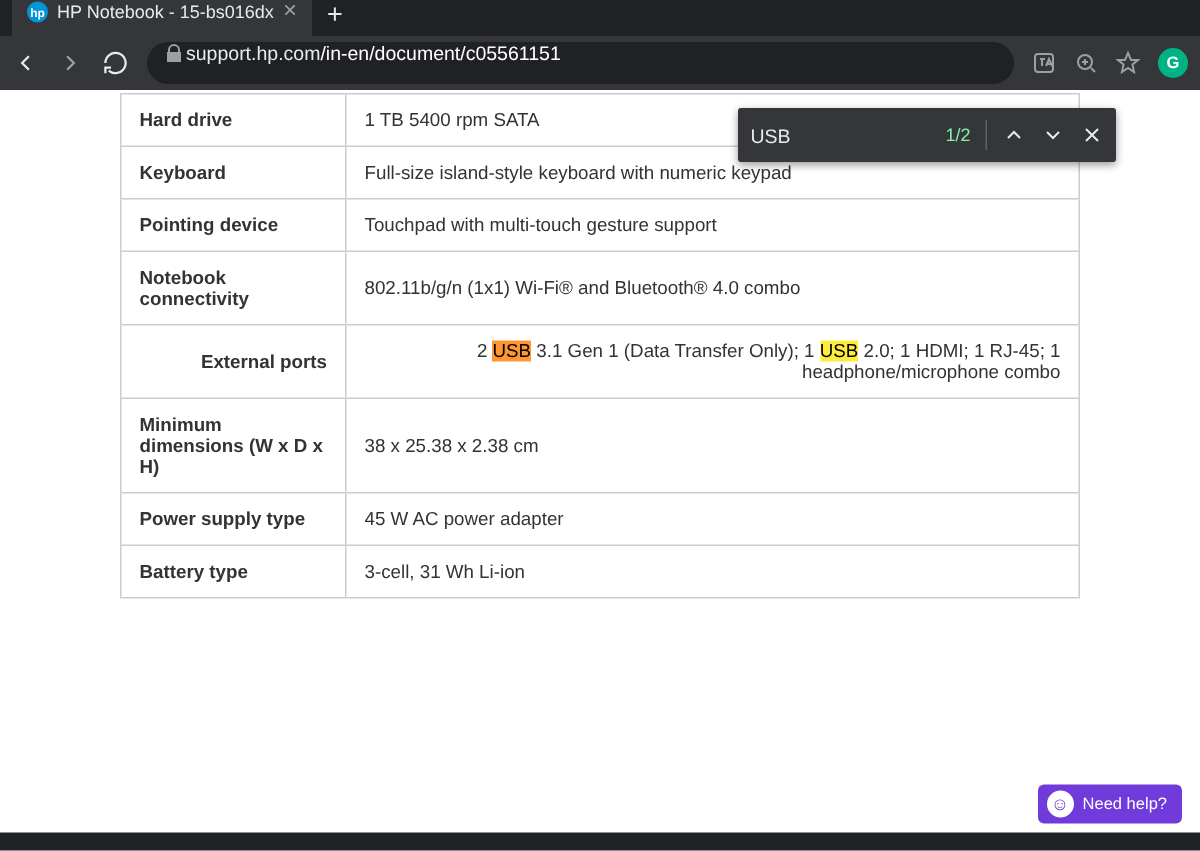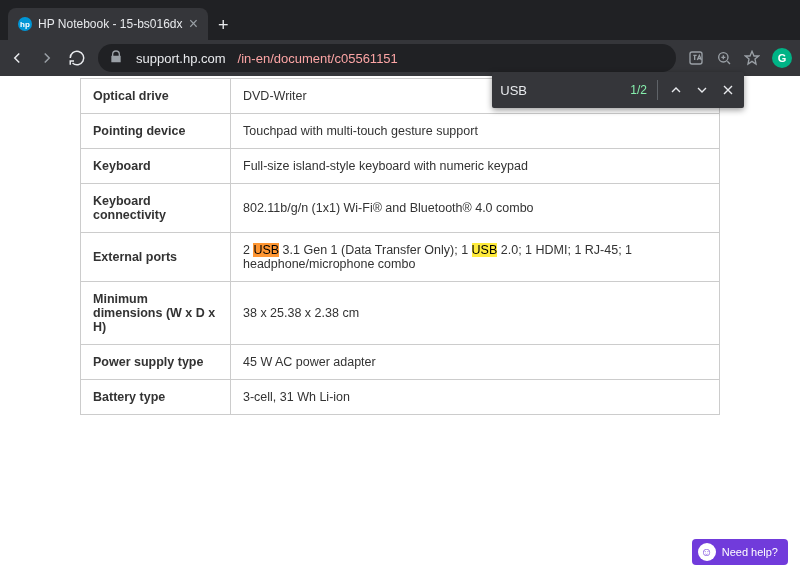--- a/index.html
+++ b/index.html
@@ -7,21 +7,21 @@
     font-family: -apple-system, BlinkMacSystemFont, "Segoe UI", Arial, sans-serif;
     background: #202124;
     width: 800px;
     height: 567px;
     overflow: hidden;
     position: relative;
   }
   
   .tab-strip {
     background: #202124;
-    height: 40px;
+    height: 24px;
     display: flex;
     align-items: flex-end;
     padding: 0 8px;
   }
   .tab {
     background: #35363a;
     height: 32px;
     width: 200px;
     border-radius: 8px 8px 0 0;
     display: flex;
@@ -70,29 +70,29 @@
     align-items: center;
     cursor: pointer;
   }
   .toolbar .nav-icon.active { color: #e8eaed; }
   .omnibox {
     flex: 1;
     background: #202124;
     height: 28px;
     border-radius: 14px;
     display: flex;
-    align-items: center;
+    align-items: flex-start;
     padding: 0 10px;
-    gap: 12px;
+    gap: 0;
     color: #e8eaed;
     font-size: 13px;
   }
   .lock-icon { color: #9aa0a6; }
   .url-host { color: #e8eaed; }
-  .url-path { color: #fca5a5; }
+  .url-path { color: #ffffff; }
   .tool-icon {
     color: #9aa0a6;
     cursor: pointer;
     display: flex;
     align-items: center;
   }
   .ext-badge {
     width: 20px; height: 20px; border-radius: 50%;
     background: #00b386; color:#fff;
     display:flex;align-items:center;justify-content:center;
@@ -143,20 +143,21 @@
     border-right: 1px solid #ccc;
   }
   .spec-table td.label {
     width: 150px;
     font-weight: 600;
     color: #333;
     border-right: 1px solid #ccc;
   }
   .row-outline {
     border: 2px solid #e03b2f;
+    text-align: right;
   }
   .hl-orange { background:#ff9632; color:#000; }
   .hl-yellow { background:#ffeb3b; color:#000; }
   
   .need-help {
     position: absolute;
     right: 12px;
     bottom: 6px;
     background: #713bdb;
     color: #fff;
@@ -255,33 +256,33 @@
     <svg class="icn" viewBox="0 0 24 24" fill="none" stroke="currentColor" stroke-width="2">
         <path d="M6 6l12 12M18 6L6 18"></path>
       </svg>
   </span>
 </div>
 
 <div class="viewport">
   <table class="spec-table">
     <tbody id="spec-body">
         <tr>
-          <td class="label">Optical drive</td>
-          <td>DVD-Writer</td>
+          <td class="label">Hard drive</td>
+          <td>1 TB 5400 rpm SATA</td>
+        </tr>
+        <tr>
+          <td class="label">Keyboard</td>
+          <td>Full-size island-style keyboard with numeric keypad</td>
         </tr>
         <tr>
           <td class="label">Pointing device</td>
           <td>Touchpad with multi-touch gesture support</td>
         </tr>
         <tr>
-          <td class="label">Keyboard</td>
-          <td>Full-size island-style keyboard with numeric keypad</td>
-        </tr>
-        <tr>
-          <td class="label">Keyboard connectivity</td>
+          <td class="label">Notebook connectivity</td>
           <td>802.11b/g/n (1x1) Wi-Fi® and Bluetooth® 4.0 combo</td>
         </tr>
         <tr class="row-outline">
           <td class="label">External ports</td>
           <td><span>2 </span><span class="hl-orange">USB</span><span> 3.1 Gen 1 (Data Transfer Only); 1 </span><span class="hl-yellow">USB</span><span> 2.0; 1 HDMI; 1 RJ-45; 1 headphone/microphone combo</span></td>
         </tr>
         <tr>
           <td class="label">Minimum dimensions (W x D x H)</td>
           <td>38 x 25.38 x 2.38 cm</td>
         </tr>

